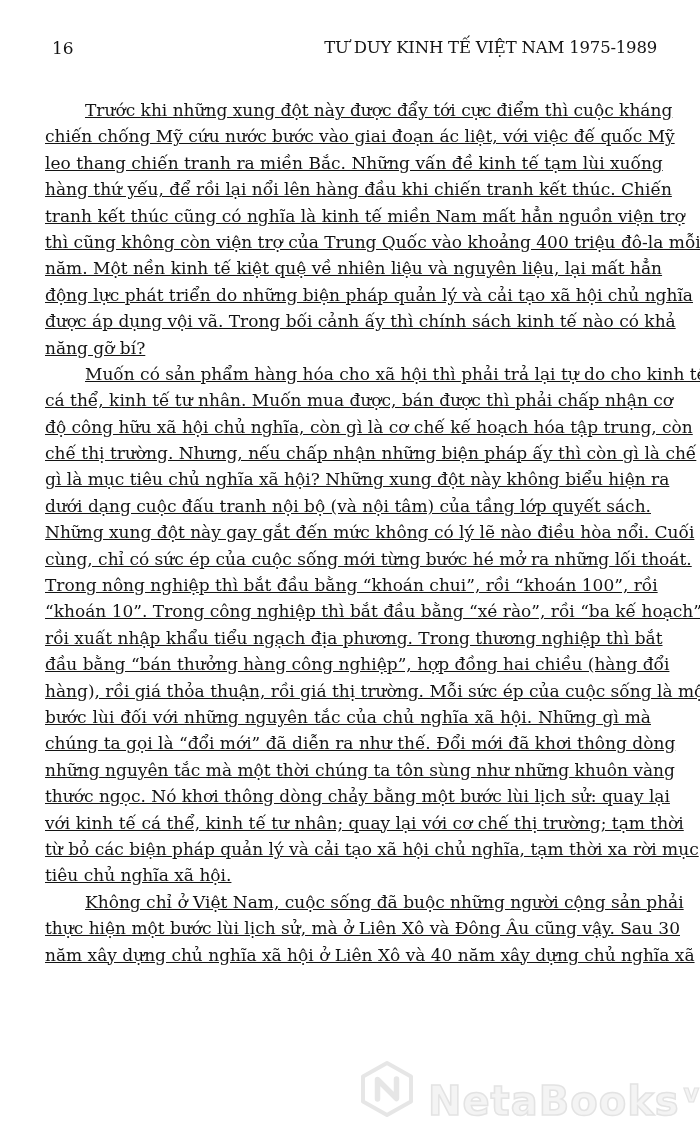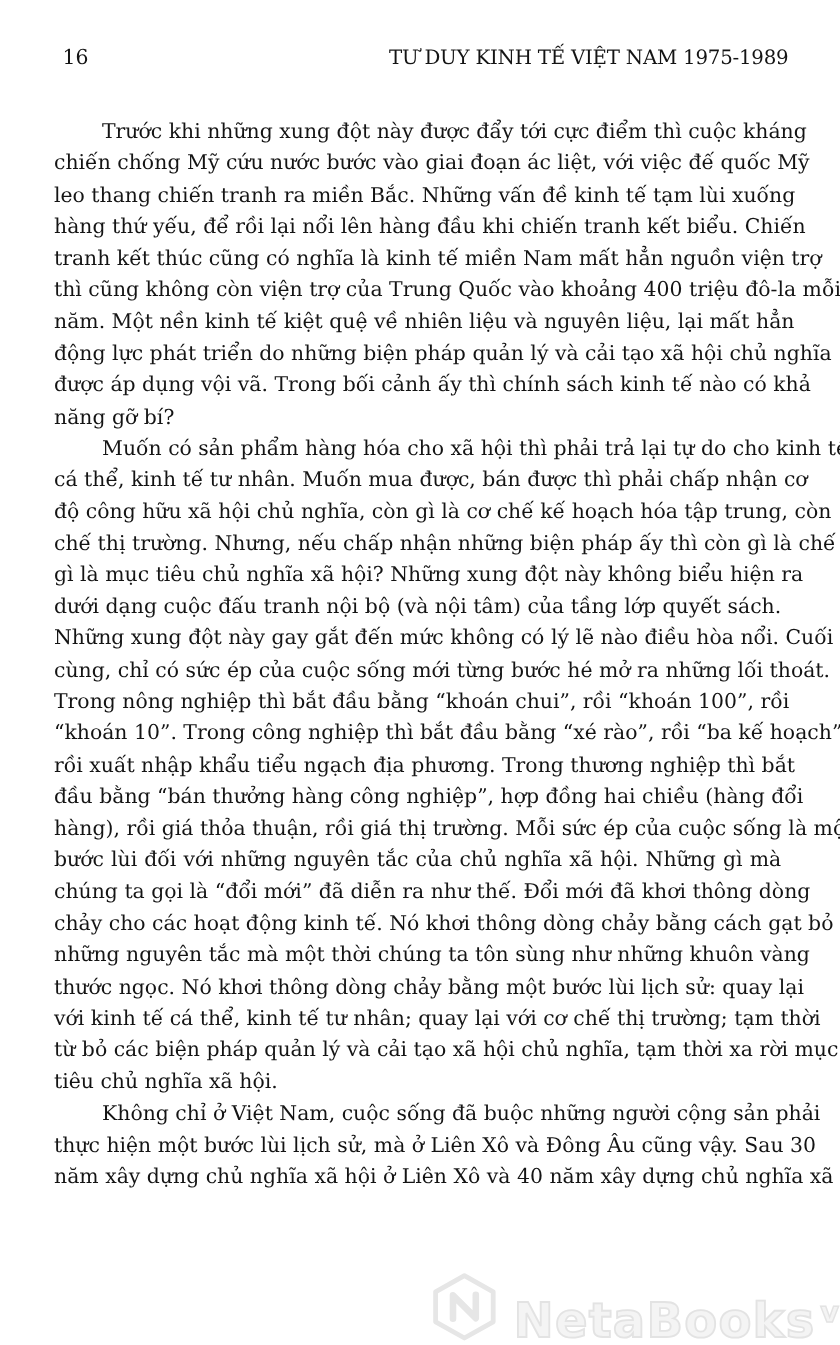--- a/index.html
+++ b/index.html
@@ -33,20 +33,21 @@
   .running-title {
     font-size: 16.5px;
     letter-spacing: -0.2px;
     white-space: nowrap;
   }
   .body-text {
     position: absolute;
     top: 97px;
     left: 45px;
     width: 606px;
+    text-decoration: underline;
   }
   .line {
     height: 26.4px;
     line-height: 26.4px;
     font-size: 17px;
     white-space: nowrap;
     text-align: justify;
     text-align-last: justify;
     text-justify: inter-word;
   }
@@ -95,21 +96,21 @@
 
   <header class="page-header">
     <span class="page-number">16</span>
     <span class="running-title">TƯ DUY KINH TẾ VIỆT NAM 1975-1989</span>
   </header>
 
   <main class="body-text" id="body-text">
       <div class="line indent">Trước khi những xung đột này được đẩy tới cực điểm thì cuộc kháng</div>
       <div class="line">chiến chống Mỹ cứu nước bước vào giai đoạn ác liệt, với việc đế quốc Mỹ</div>
       <div class="line">leo thang chiến tranh ra miền Bắc. Những vấn đề kinh tế tạm lùi xuống</div>
-      <div class="line">hàng thứ yếu, để rồi lại nổi lên hàng đầu khi chiến tranh kết biểu. Chiến</div>
+      <div class="line">hàng thứ yếu, để rồi lại nổi lên hàng đầu khi chiến tranh kết thúc. Chiến</div>
       <div class="line">tranh kết thúc cũng có nghĩa là kinh tế miền Nam mất hẳn nguồn viện trợ</div>
       <div class="line">thì cũng không còn viện trợ của Trung Quốc vào khoảng 400 triệu đô-la mỗi</div>
       <div class="line">năm. Một nền kinh tế kiệt quệ về nhiên liệu và nguyên liệu, lại mất hẳn</div>
       <div class="line">động lực phát triển do những biện pháp quản lý và cải tạo xã hội chủ nghĩa</div>
       <div class="line">được áp dụng vội vã. Trong bối cảnh ấy thì chính sách kinh tế nào có khả</div>
       <div class="line para-end">năng gỡ bí?</div>
       <div class="line indent">Muốn có sản phẩm hàng hóa cho xã hội thì phải trả lại tự do cho kinh tế</div>
       <div class="line">cá thể, kinh tế tư nhân. Muốn mua được, bán được thì phải chấp nhận cơ</div>
       <div class="line">độ công hữu xã hội chủ nghĩa, còn gì là cơ chế kế hoạch hóa tập trung, còn</div>
       <div class="line">chế thị trường. Nhưng, nếu chấp nhận những biện pháp ấy thì còn gì là chế</div>
@@ -117,21 +118,20 @@
       <div class="line">dưới dạng cuộc đấu tranh nội bộ (và nội tâm) của tầng lớp quyết sách.</div>
       <div class="line">Những xung đột này gay gắt đến mức không có lý lẽ nào điều hòa nổi. Cuối</div>
       <div class="line">cùng, chỉ có sức ép của cuộc sống mới từng bước hé mở ra những lối thoát.</div>
       <div class="line">Trong nông nghiệp thì bắt đầu bằng “khoán chui”, rồi “khoán 100”, rồi</div>
       <div class="line">“khoán 10”. Trong công nghiệp thì bắt đầu bằng “xé rào”, rồi “ba kế hoạch”,</div>
       <div class="line">rồi xuất nhập khẩu tiểu ngạch địa phương. Trong thương nghiệp thì bắt</div>
       <div class="line">đầu bằng “bán thưởng hàng công nghiệp”, hợp đồng hai chiều (hàng đổi</div>
       <div class="line">hàng), rồi giá thỏa thuận, rồi giá thị trường. Mỗi sức ép của cuộc sống là một</div>
       <div class="line">bước lùi đối với những nguyên tắc của chủ nghĩa xã hội. Những gì mà</div>
       <div class="line">chúng ta gọi là “đổi mới” đã diễn ra như thế. Đổi mới đã khơi thông dòng</div>
-      <div class="line">chảy cho các hoạt động kinh tế. Nó khơi thông dòng chảy bằng cách gạt bỏ</div>
       <div class="line">những nguyên tắc mà một thời chúng ta tôn sùng như những khuôn vàng</div>
       <div class="line">thước ngọc. Nó khơi thông dòng chảy bằng một bước lùi lịch sử: quay lại</div>
       <div class="line">với kinh tế cá thể, kinh tế tư nhân; quay lại với cơ chế thị trường; tạm thời</div>
       <div class="line">từ bỏ các biện pháp quản lý và cải tạo xã hội chủ nghĩa, tạm thời xa rời mục</div>
       <div class="line para-end">tiêu chủ nghĩa xã hội.</div>
       <div class="line indent">Không chỉ ở Việt Nam, cuộc sống đã buộc những người cộng sản phải</div>
       <div class="line">thực hiện một bước lùi lịch sử, mà ở Liên Xô và Đông Âu cũng vậy. Sau 30</div>
       <div class="line">năm xây dựng chủ nghĩa xã hội ở Liên Xô và 40 năm xây dựng chủ nghĩa xã</div>
     </main>
 

